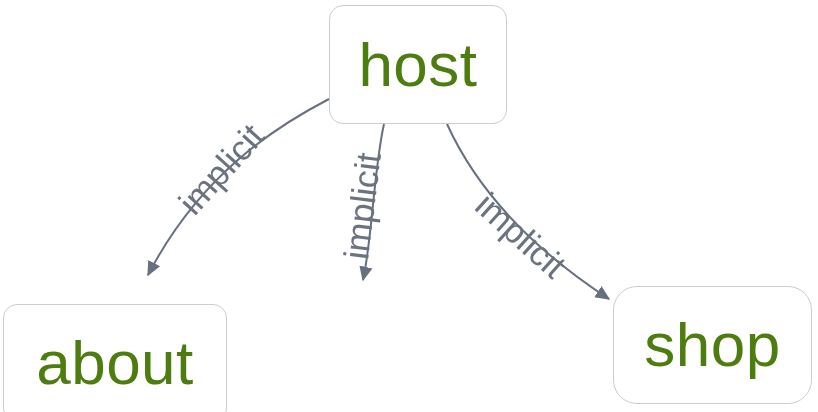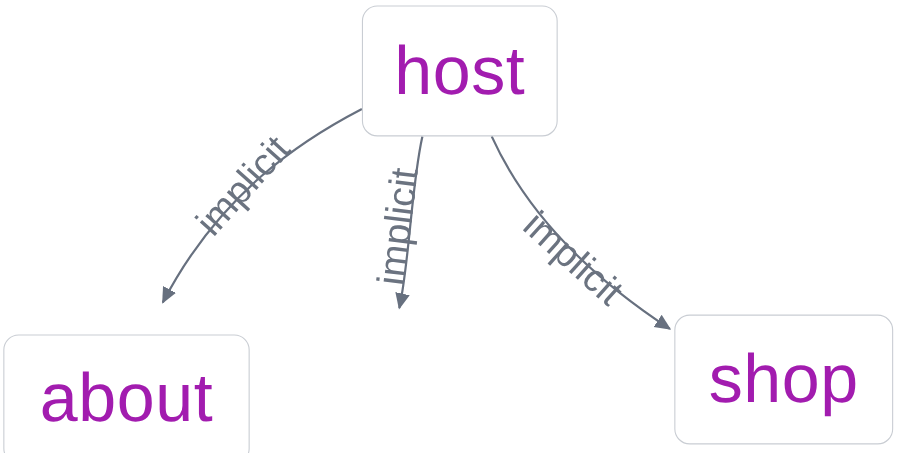--- a/index.html
+++ b/index.html
@@ -28,35 +28,35 @@
     border-radius: 14px;
     display: flex;
     align-items: center;
     justify-content: center;
     box-sizing: border-box;
     cursor: pointer;
   }
   .node-label {
     font-size: 62px;
     line-height: 1;
-    color: #a21caf;
+    color: #4d7c0f;
     letter-spacing: 0.5px;
   }
   .edge-label {
     position: absolute;
     font-size: 35px;
     line-height: 1;
     color: #6b7380;
     white-space: nowrap;
     pointer-events: none;
   }
   #node-host  { left: 329px; top: 5px;   width: 178px; height: 119px; }
   #node-about { left: 3px;   top: 304px; width: 224px; height: 118px; }
   #node-cart  { left: 333px; top: 286px; width: 174px; height: 118px; }
-  #node-shop  { left: 613px; top: 286px; width: 199px; height: 118px; }
+  #node-shop  { left: 613px; top: 286px; width: 199px; height: 118px; border-radius: 24px; }
   #edge-label-about { left: 221px; top: 169px; transform: translate(-50%,-50%) rotate(-48deg); }
   #edge-label-cart  { left: 362px; top: 206px; transform: translate(-50%,-50%) rotate(-83deg); }
   #edge-label-shop  { left: 521px; top: 235px; transform: translate(-50%,-50%) rotate(42deg); }
 </style>
 </head>
 <body>
 
 <div class="stage">
 
   <svg class="edges-layer" width="818" height="412" viewBox="0 0 818 412" xmlns="http://www.w3.org/2000/svg">

